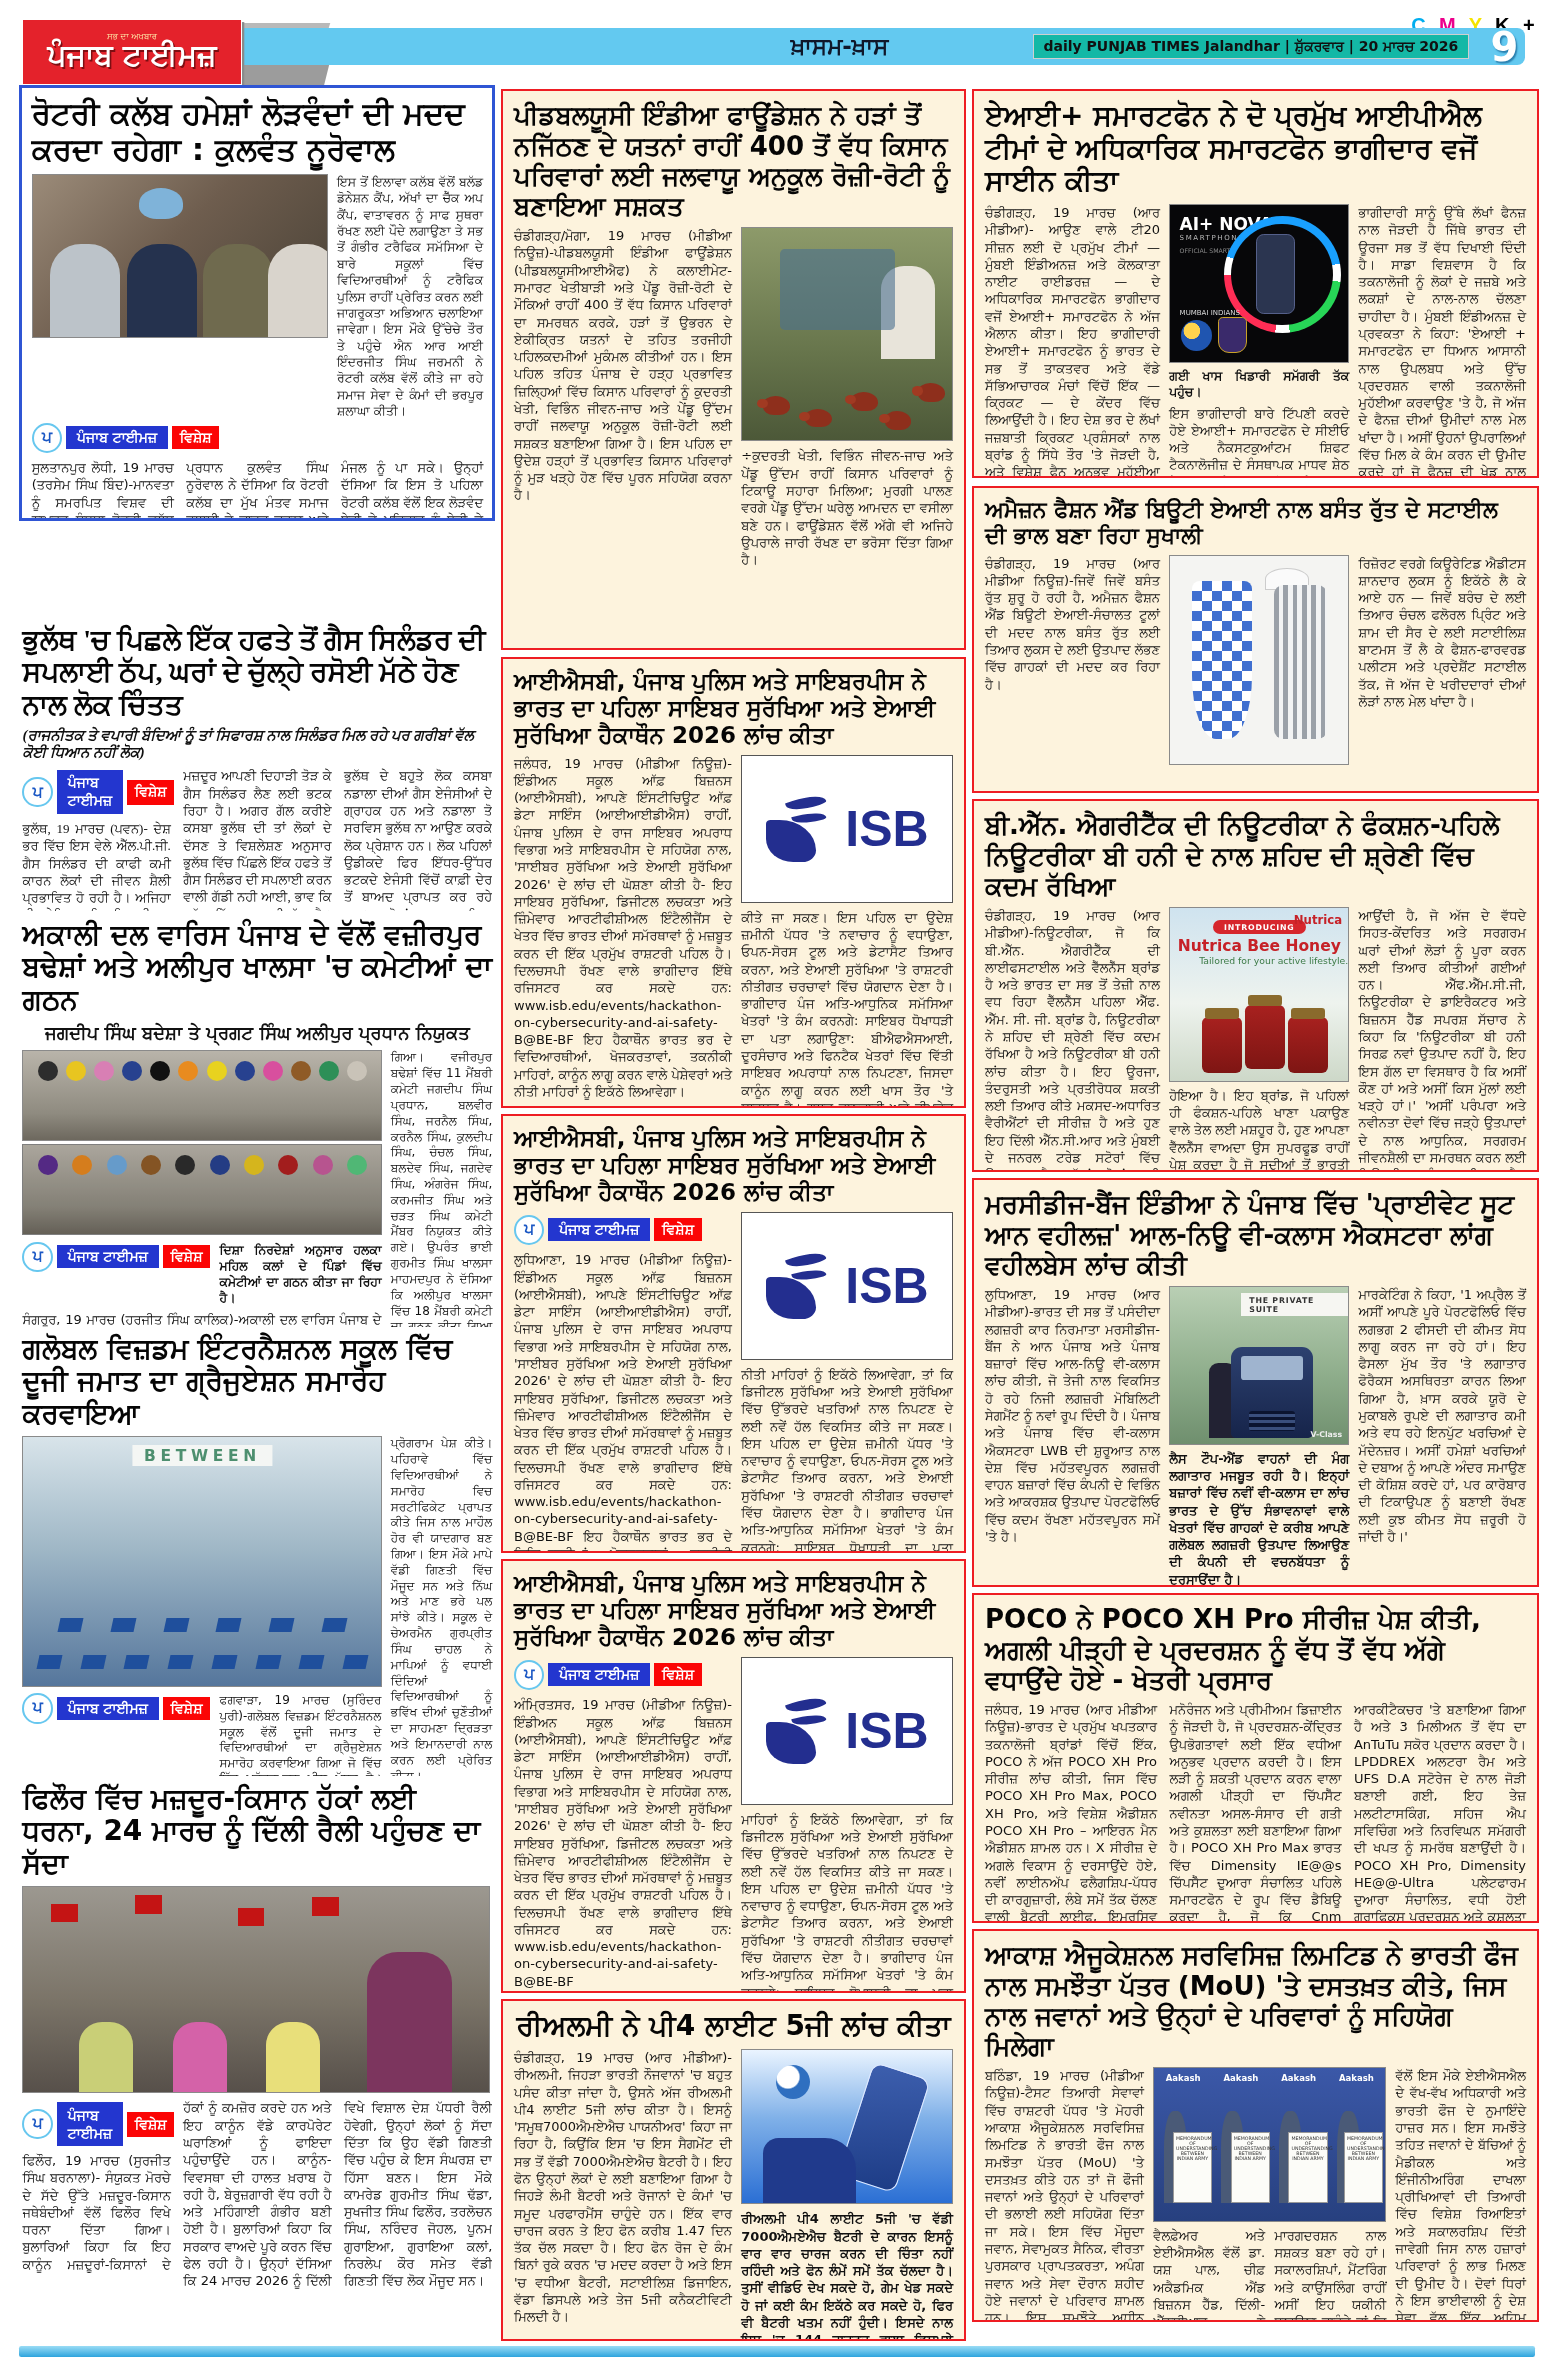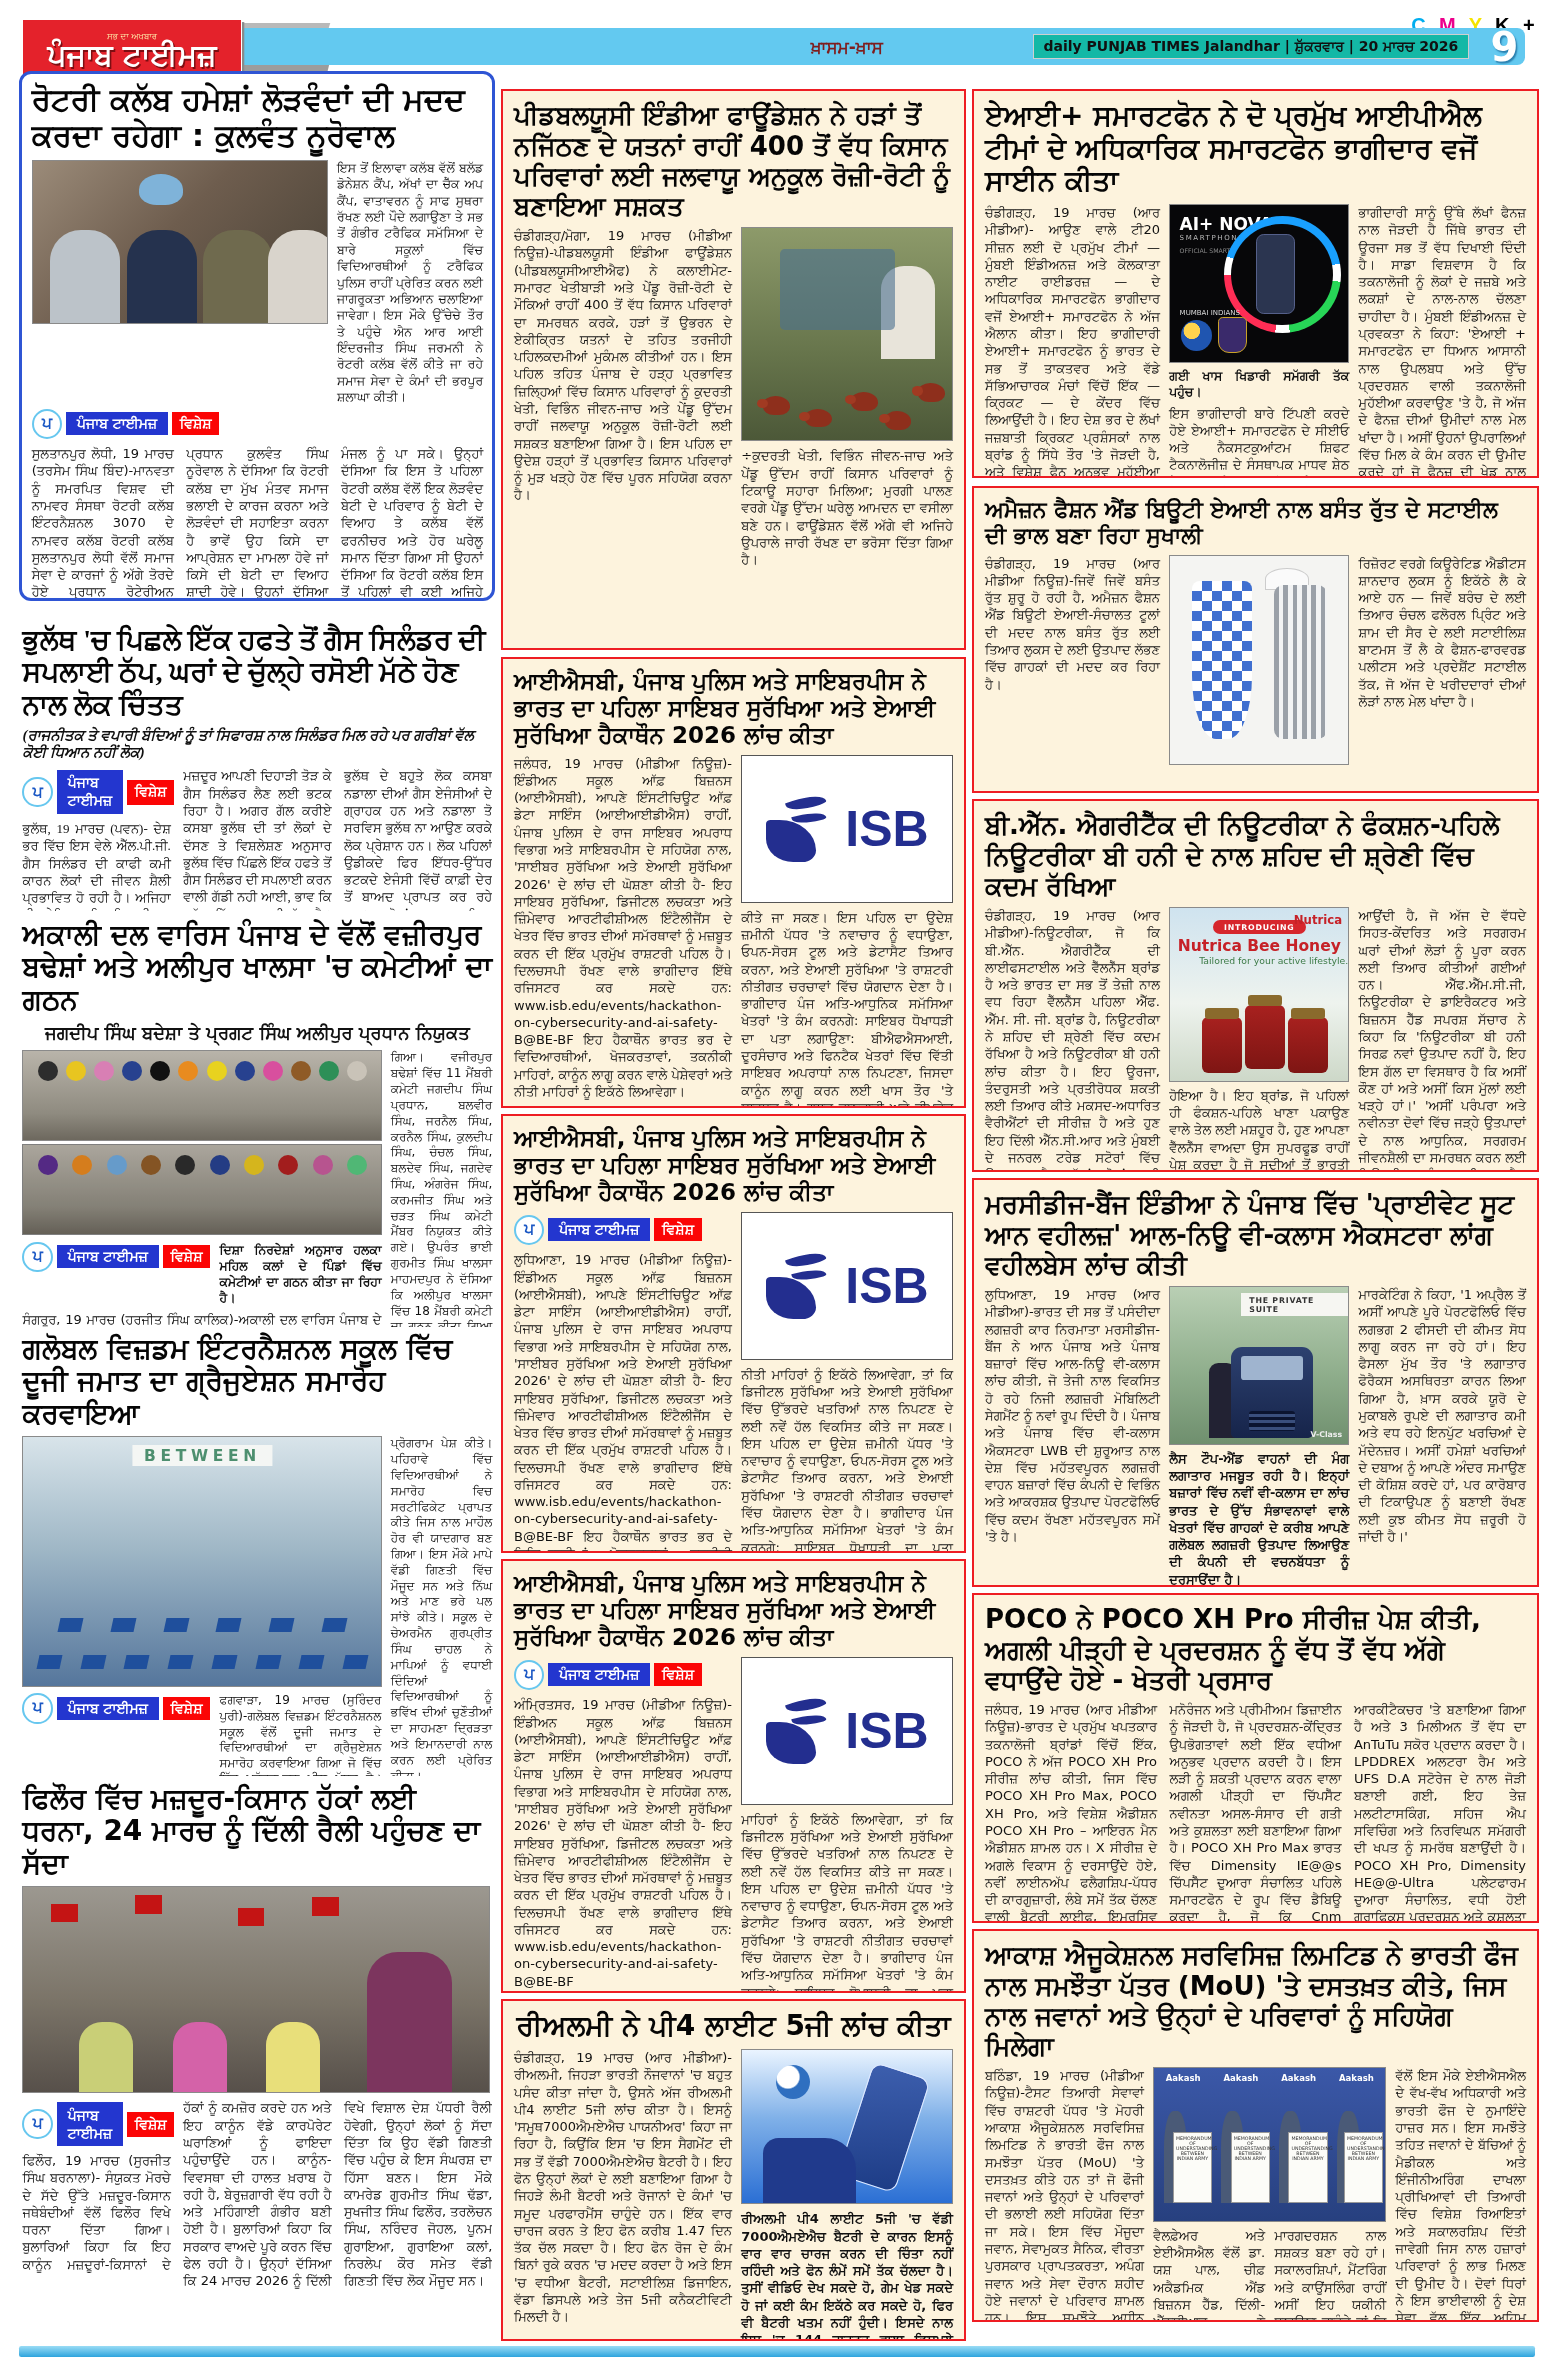--- a/index.html
+++ b/index.html
@@ -12,21 +12,21 @@
   .mast-shadow1 { left:54px; top:23px; width:272px; height:26.4px; transform:skewX(-18deg); }
   .mast-shadow2 { left:47px; top:58px; width:280px; height:31px; transform:skewX(-14deg); background:#9c9c9c; }
   .masthead { position:absolute; left:22px; top:18.7px; width:218px; height:64px;
               background:#e4222b; border:1.6px solid #fff; box-shadow:2.3px 3.1px 0 #8a8a8a;
               display:flex; flex-direction:column; align-items:center; justify-content:center; }
   .masthead .tag { color:#ffe9a8; font-size:8.5px; line-height:1; }
   .masthead .ttl { color:#fff; font-weight:bold; font-size:29.5px; line-height:1.05;
                    text-shadow:1.6px 1.6px 0 #7e0e12; }
   .banner { position:absolute; left:237px; top:28px; height:37px; right:29.5px;
             background:#63c9f0; border-radius:3.1px 7.8px 7.8px 3.1px; display:flex; align-items:center; }
-  .banner .sect { position:absolute; left:43%; font-weight:bold; font-size:17px; color:#7f1d1d;margin-left:20px; }
+  .banner .sect { position:absolute; left:43%; font-weight:bold; font-size:23px; color:#0f172a; }
   .banner .datebox { position:absolute; right:56px; background:#14b8a6; padding:3.1px 9.3px;
                      font-size:14px; font-weight:bold; color:#111; border:0.8px solid #cfcfcf; }
   .banner .pgnum { position:absolute; right:6.2px; color:#fff; font-size:40px; font-weight:bold;
                    text-shadow:1.6px 1.6px 1.6px #2a7fae; line-height:1; }
   
   .art { position:absolute; overflow:hidden; box-sizing:border-box; }
   .cream { background:#fdf3dd; border:2.3px solid #ee1d23; padding:7.8px 11px; }
   .bluebox { background:#fff; border:3.1px solid #2f55d4; padding:6.2px 9.3px; }
   .plain { background:#fff; padding:0 3.1px; }
   .hl { font-weight:bold; color:#050505; line-height:1.16; margin:1.6px 0 6.2px 0; }
@@ -137,21 +137,21 @@
   <div class="banner">
     <span class="sect">ਖ਼ਾਸਮ-ਖ਼ਾਸ</span>
     <span class="datebox">daily PUNJAB TIMES Jalandhar | ਸ਼ੁੱਕਰਵਾਰ | 20 ਮਾਰਚ 2026</span>
     <span class="pgnum">9</span>
   </div>
   <div class="masthead">
     <div class="tag">ਸਭ ਦਾ ਅਖਬਾਰ</div>
     <div class="ttl">ਪੰਜਾਬ ਟਾਈਮਜ਼</div>
   </div>
 
-  <div class="art bluebox" style="left:19.4px; top:71px; width:476px; height:530px;border-radius:12px;">
+  <div class="art bluebox" style="left:19.4px; top:85px; width:476px; height:436px;">
     <div class="hl s40">ਰੋਟਰੀ ਕਲੱਬ ਹਮੇਸ਼ਾਂ ਲੋੜਵੰਦਾਂ ਦੀ ਮਦਦ ਕਰਦਾ ਰਹੇਗਾ : ਕੁਲਵੰਤ ਨੂਰੋਵਾਲ</div>
     <div class="row">
       <div class="ph ph-rotary" style="width:294px; height:162px;">
         <span class="turb1"></span>
         <span class="fig" style="left:6%; background:#bcc3c9;"></span>
         <span class="fig" style="left:32%; background:#25324e;"></span>
         <span class="fig" style="left:58%; background:#6f6a4e;"></span>
         <span class="fig" style="left:80%; background:#d9d4cc;"></span>
       </div>
       <div class="sidecol" style="flex:1;">ਇਸ ਤੋਂ ਇਲਾਵਾ ਕਲੱਬ ਵੱਲੋਂ ਬਲੱਡ ਡੋਨੇਸ਼ਨ ਕੈਂਪ, ਅੱਖਾਂ ਦਾ ਚੈੱਕ ਅਪ ਕੈਂਪ, ਵਾਤਾਵਰਨ ਨੂੰ ਸਾਫ ਸੁਥਰਾ ਰੱਖਣ ਲਈ ਪੌਦੇ ਲਗਾਉਣਾ ਤੇ ਸਭ ਤੋਂ ਗੰਭੀਰ ਟਰੈਫਿਕ ਸਮੱਸਿਆ ਦੇ ਬਾਰੇ ਸਕੂਲਾਂ ਵਿੱਚ ਵਿਦਿਆਰਥੀਆਂ ਨੂੰ ਟਰੈਫਿਕ ਪੁਲਿਸ ਰਾਹੀਂ ਪ੍ਰੇਰਿਤ ਕਰਨ ਲਈ ਜਾਗਰੂਕਤਾ ਅਭਿਆਨ ਚਲਾਇਆ ਜਾਵੇਗਾ। ਇਸ ਮੌਕੇ ਉੱਚੇਚੇ ਤੌਰ ਤੇ ਪਹੁੰਚੇ ਐਨ ਆਰ ਆਈ ਇੰਦਰਜੀਤ ਸਿੰਘ ਜਰਮਨੀ ਨੇ ਰੋਟਰੀ ਕਲੱਬ ਵੱਲੋਂ ਕੀਤੇ ਜਾ ਰਹੇ ਸਮਾਜ ਸੇਵਾ ਦੇ ਕੰਮਾਂ ਦੀ ਭਰਪੂਰ ਸ਼ਲਾਘਾ ਕੀਤੀ।</div>

